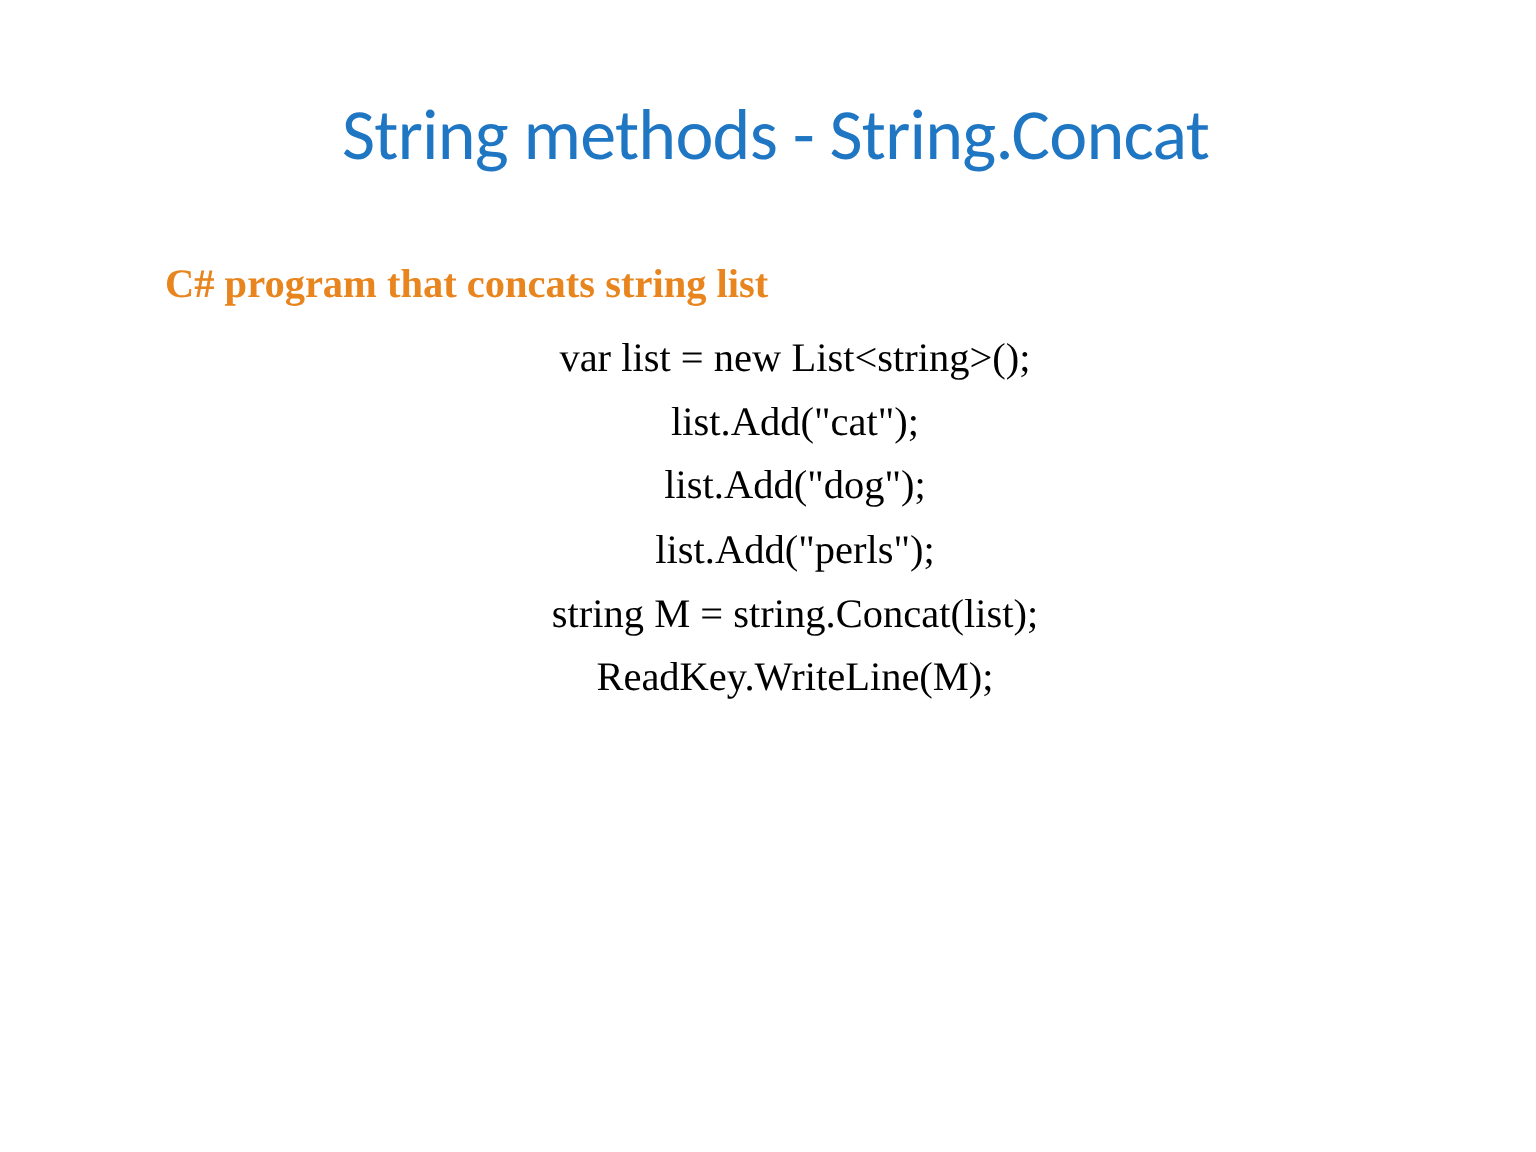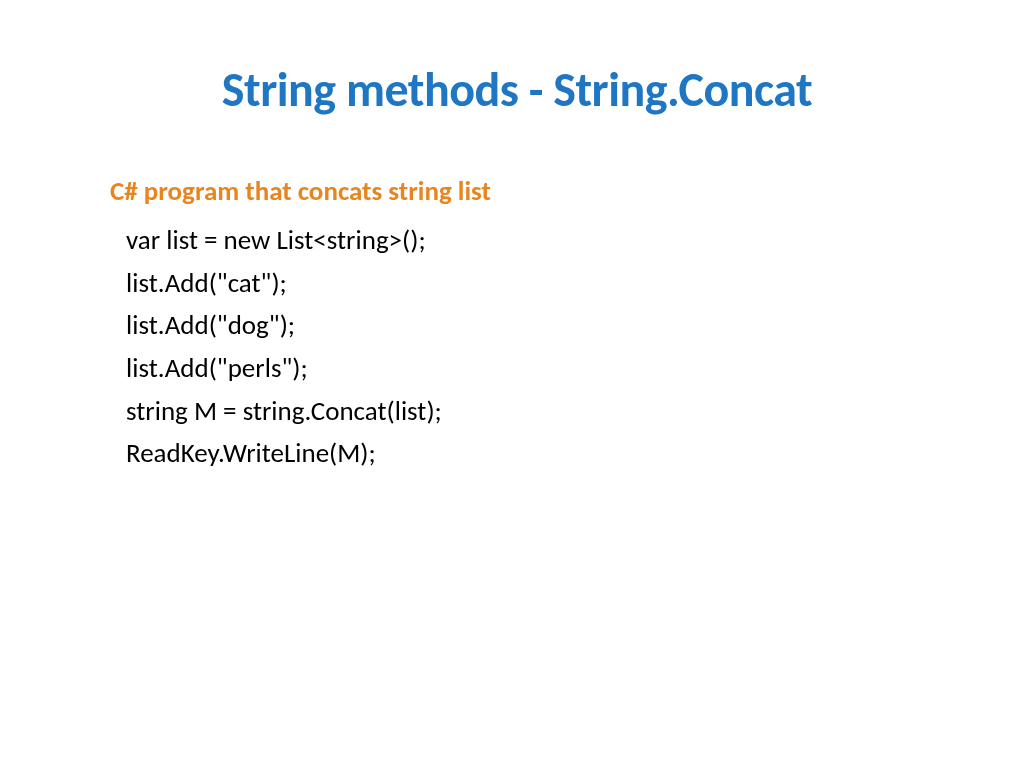--- a/index.html
+++ b/index.html
@@ -9,40 +9,42 @@
     }
     body {
       width: 1024px;
       height: 768px;
       background: #ffffff;
       font-family: Calibri, 'Segoe UI', Arial, sans-serif;
       padding: 60px 90px 60px 100px;
     }
     .title {
       font-size: 48px;
-      font-weight: bold;
+      font-weight: normal;
       color: #1f77c4;
       text-align: center;
       margin-bottom: 55px;
       letter-spacing: -0.5px;
     }
     .content {
       padding-left: 10px;
+      font-family: Liberation Serif, serif;
     }
     .subtitle {
       font-size: 27px;
       font-weight: bold;
       color: #e8851e;
       margin-bottom: 12px;
     }
     .code-line {
       font-size: 27px;
       color: #000000;
       padding-left: 16px;
       line-height: 1.58;
+      text-align: center;
     }
   </style>
 </head>
 <body>
 
 <h1 class="title">String methods - String.Concat</h1>
 
 <div class="content">
   <p class="subtitle">C# program that concats string list</p>
   <p class="code-line">var list = new List&lt;string&gt;();</p>

